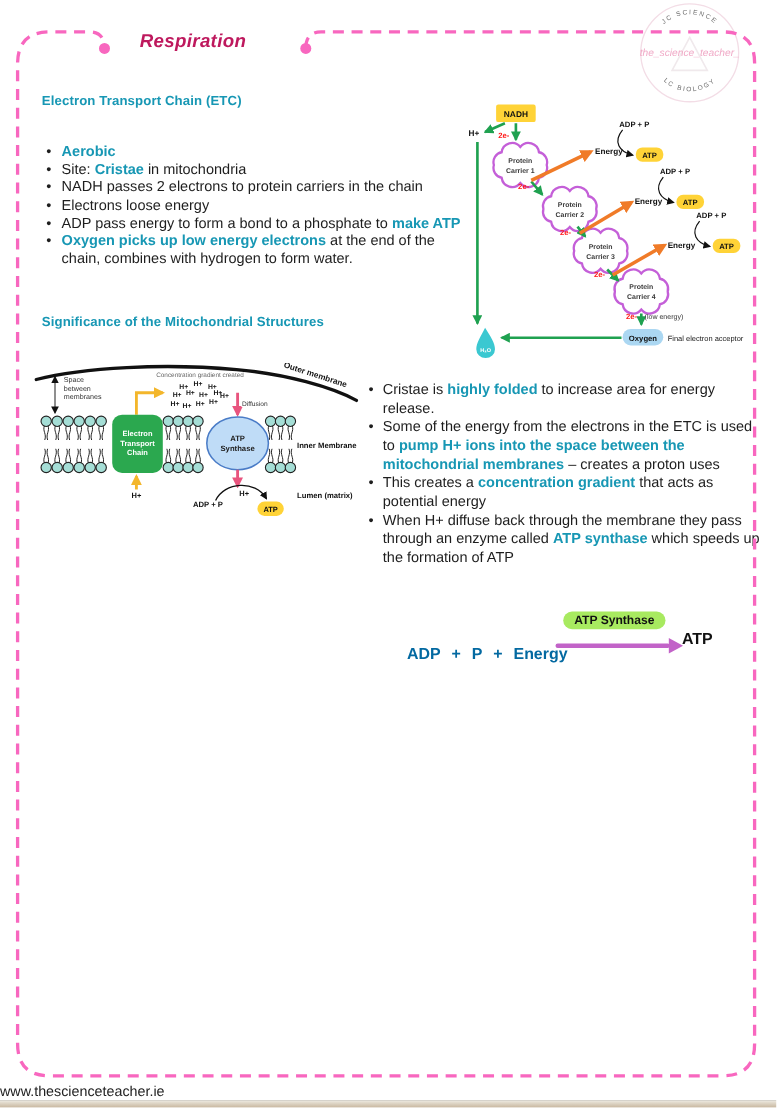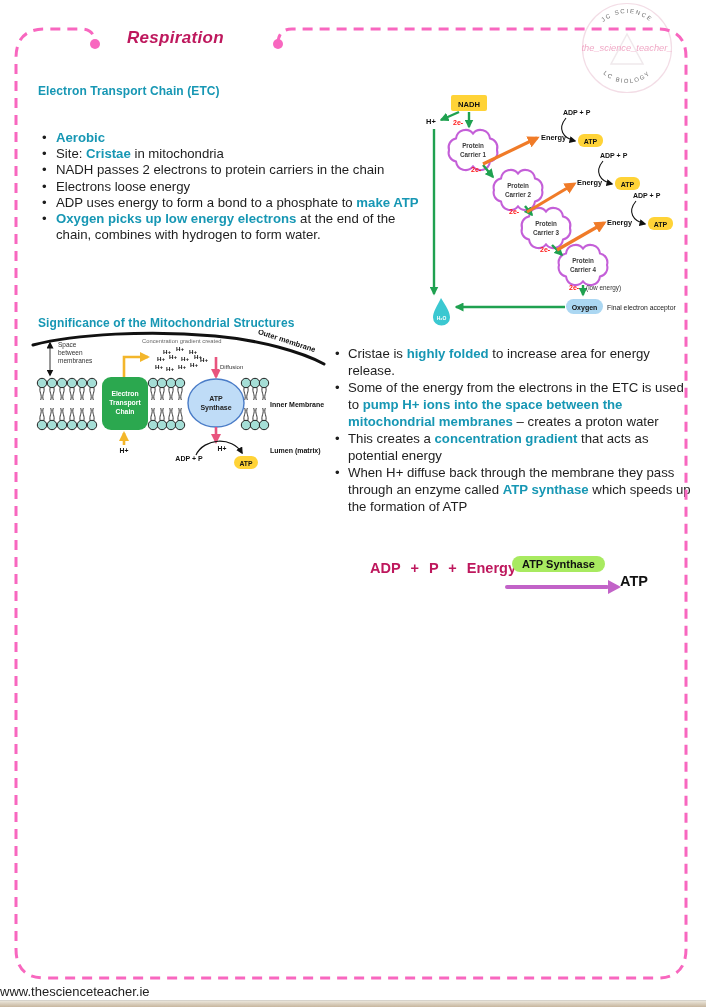--- a/index.html
+++ b/index.html
@@ -2,33 +2,33 @@
 <html><head>
 <meta charset="utf-8">
 <style>
   html,body{margin:0;padding:0;background:#fff;}
   .page{position:relative;width:706px;height:1007px;background:#ffffff;font-family:"Liberation Sans",sans-serif;overflow:hidden;}
   .abs{position:absolute;}
   #page-title{left:127px;top:28px;font-size:17px;font-weight:800;letter-spacing:.3px;color:#be185d;font-style:italic;}
   #logo{left:581px;top:2px;width:92px;height:92px;}
   .sec-head{font-size:12px;font-weight:800;color:#1797B4;letter-spacing:.1px;}
   #etc-head{left:38px;top:84px;}
-  #sig-head{left:38px;top:285px;margin-top:31px;}
+  #sig-head{left:38px;top:285px;}
   ul.blist{list-style:none;margin:0;padding:0;font-size:13.2px;color:#1e1e1e;}
   ul.blist li{position:relative;padding-left:16px;}
   ul.blist li::before{content:"\2022";position:absolute;left:2px;color:#1e1e1e;}
   #etc-list{left:40px;top:101px;width:380px;line-height:16.2px;margin-top:29px;}
   #sig-list{left:335px;top:345px;width:362px;line-height:17px;}
   #sig-list li{padding-left:13px;}
   #sig-list li::before{left:0;}
   .hl{color:#1797B4;font-weight:700;}
   #etc-svg{left:421px;top:88px;width:272px;height:250px;}
   #mem-svg{left:30px;top:330px;width:300px;height:152px;}
   #equation{left:368px;top:556px;width:300px;height:46px;}
-  .eq-lhs{position:absolute;left:2px;top:4px;font-size:14.5px;font-weight:700;word-spacing:6px;color:#be185d;}
+  .eq-lhs{position:absolute;left:2px;top:31px;font-size:14.5px;font-weight:700;word-spacing:6px;color:#0369a1;}
   .eq-pill{position:absolute;left:144px;top:0;background:#A8EA60;border-radius:12px;padding:2px 10px;font-size:11px;font-weight:700;color:#111;}
   .eq-arrow{position:absolute;left:137px;top:29px;width:104px;height:4px;background:#C263C8;border-radius:2px;}
   .eq-arrow::after{content:"";position:absolute;right:-12px;top:-5px;width:0;height:0;border-left:13px solid #C263C8;border-top:7px solid transparent;border-bottom:7px solid transparent;}
   .eq-rhs{position:absolute;left:252px;top:17px;font-size:14.5px;font-weight:700;color:#111;}
   #footer{left:0;right:0;bottom:8px;font-size:13px;color:#222;}
   #strip{left:0;right:0;bottom:0;height:6px;background:linear-gradient(#eae5da,#c7b69e);border-top:1px solid #d6d3cc;}
   #border-svg{left:0;top:0;width:706px;height:1007px;pointer-events:none;}
   svg text{font-family:"Liberation Sans",sans-serif;}
 </style>
 </head>
@@ -49,21 +49,21 @@
   </svg>
 
   <div id="page-title" class="abs">Respiration</div>
 
   <div id="etc-head" class="abs sec-head">Electron Transport Chain (ETC)</div>
   <ul id="etc-list" class="abs blist">
     <li><span class="hl">Aerobic</span></li>
     <li><span>Site: </span><span class="hl">Cristae</span><span> in mitochondria</span></li>
     <li><span>NADH passes 2 electrons to protein carriers in the chain</span></li>
     <li><span>Electrons loose energy</span></li>
-    <li><span>ADP uses energy to form a bond to a phosphate to </span><span class="hl">make ATP</span></li>
+    <li><span>ADP pass energy to form a bond to a phosphate to </span><span class="hl">make ATP</span></li>
     <li><span class="hl">Oxygen picks up low energy electrons</span><span> at the end of the chain, combines with hydrogen to form water.</span></li>
   </ul>
 
   <svg id="etc-svg" class="abs" viewBox="0 0 272 250">
     <defs>
       <marker id="mg" markerUnits="userSpaceOnUse" markerWidth="9" markerHeight="9" refX="7.5" refY="4.5" orient="auto">
           <path d="M0,0L9,4.5L0,9Z" fill="#1FA150"></path>
         </marker>
       <marker id="mo" markerUnits="userSpaceOnUse" markerWidth="12" markerHeight="12" refX="9" refY="6" orient="auto">
           <path d="M0,0L12,6L0,12Z" fill="#F07B28"></path>
@@ -259,21 +259,21 @@
     <path d="M166,125 C174,108 202,106 212,123" fill="none" stroke="#111" stroke-width="1.2" marker-end="url(#mk2)"></path>
     <text x="159" y="131" text-anchor="middle" font-size="7" font-weight="bold" fill="#111">ADP + P</text>
     <g>
       <rect x="204" y="126" width="24" height="13" rx="6.5" fill="#FFD337"></rect>
       <text x="216" y="135.5" text-anchor="middle" font-size="6.8" font-weight="bold" fill="#111">ATP</text>
     </g>
   </svg>
 
   <ul id="sig-list" class="abs blist">
     <li><span>Cristae is </span><span class="hl">highly folded</span><span> to increase area for energy release.</span></li>
-    <li><span>Some of the energy from the electrons in the ETC is used to </span><span class="hl">pump H+ ions into the space between the mitochondrial membranes</span><span> – creates a proton water</span></li>
+    <li><span>Some of the energy from the electrons in the ETC is used to </span><span class="hl">pump H+ ions into the space between the mitochondrial membranes</span><span> – creates a proton uses</span></li>
     <li><span>This creates a </span><span class="hl">concentration gradient</span><span> that acts as potential energy</span></li>
     <li><span>When H+ diffuse back through the membrane they pass through an enzyme called </span><span class="hl">ATP synthase</span><span> which speeds up the formation of ATP</span></li>
   </ul>
 
   <div id="equation" class="abs">
     <span class="eq-lhs">ADP + P + Energy</span>
     <span class="eq-pill">ATP Synthase</span>
     <div class="eq-arrow"></div>
     <span class="eq-rhs">ATP</span>
   </div>

